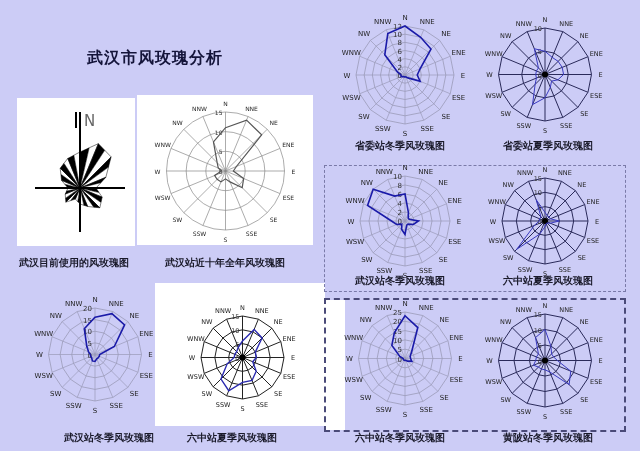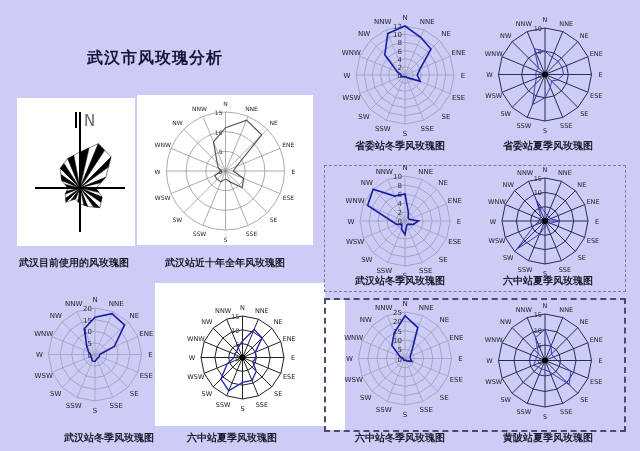--- a/index.html
+++ b/index.html
@@ -463,13 +463,13 @@
 
 <div class="caption" style="left:12px;top:256px;margin-left:7px;">武汉目前使用的风玫瑰图</div>
 <div class="caption" style="left:165px;top:256px;">武汉站近十年全年风玫瑰图</div>
 <div class="caption" style="left:355px;top:139px;">省委站冬季风玫瑰图</div>
 <div class="caption" style="left:503px;top:139px;">省委站夏季风玫瑰图</div>
 <div class="caption" style="left:355px;top:274px;">武汉站冬季风玫瑰图</div>
 <div class="caption" style="left:503px;top:274px;">六中站夏季风玫瑰图</div>
 <div class="caption" style="left:40px;top:431px;margin-left:24px;">武汉站冬季风玫瑰图</div>
 <div class="caption" style="left:187px;top:431px;">六中站夏季风玫瑰图</div>
 <div class="caption" style="left:355px;top:431px;">六中站冬季风玫瑰图</div>
-<div class="caption" style="left:503px;top:431px;">黄陂站夏季风玫瑰图</div>
+<div class="caption" style="left:503px;top:431px;">黄陂站冬季风玫瑰图</div>
 
 </body></html>

